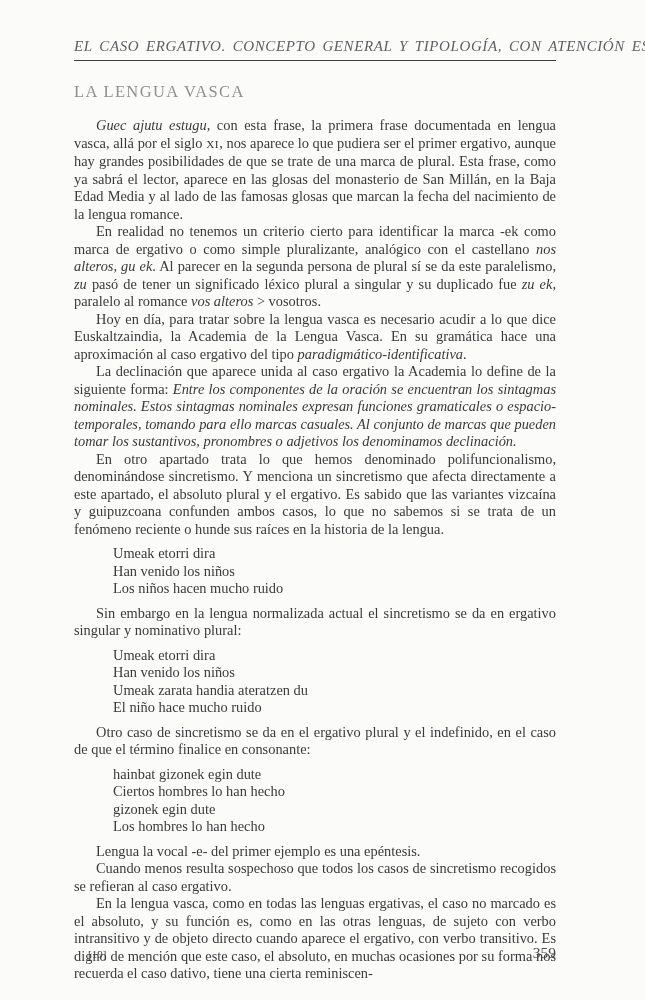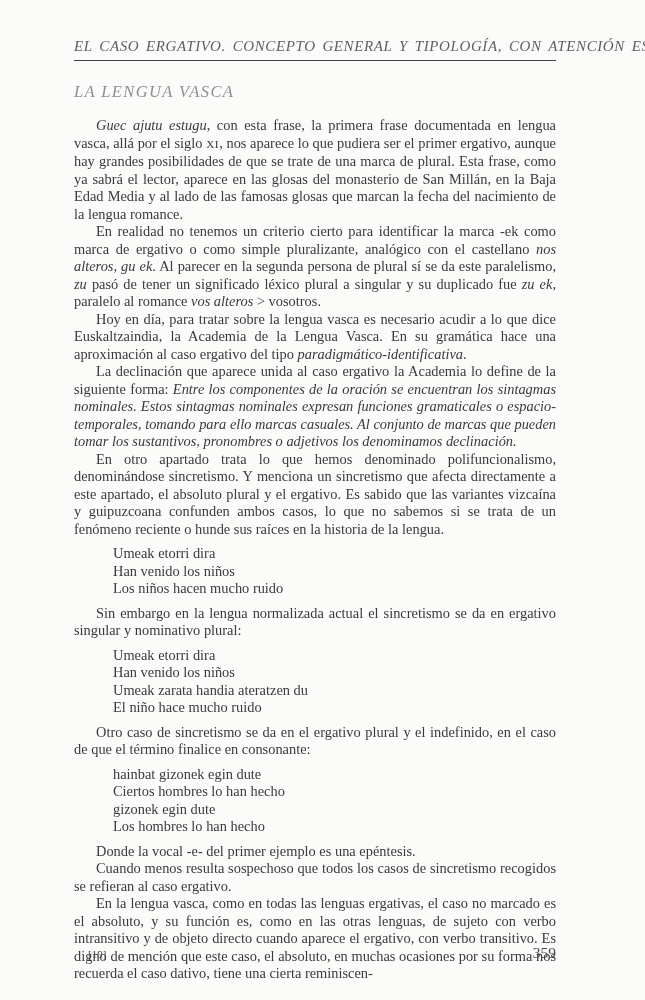--- a/index.html
+++ b/index.html
@@ -23,21 +23,20 @@
     padding-bottom:5px;
     border-bottom:1.6px solid #3f3f42;
     white-space:nowrap;
   }
   .page-title {
     margin-top:21px;
     font-size:16.5px;
     letter-spacing:1.4px;
     color:#8f8f91;
     font-weight:normal;
-    font-style:italic;
   }
   .body-text {
     margin-top:15px;
     font-size:14.4px;
     line-height:17.5px;
     color:#3a3a3c;
     text-align:justify;
   }
   .para { margin:0; text-indent:22px; }
   .it { font-style:italic; }
@@ -90,21 +89,21 @@
         <div class="examples">
           <div class="ex-row">
             <span class="ex-left">hainbat gizonek egin dute</span>
             <span class="ex-right">Ciertos hombres lo han hecho</span>
           </div>
           <div class="ex-row">
             <span class="ex-left">gizonek egin dute</span>
             <span class="ex-right">Los hombres lo han hecho</span>
           </div>
         </div>
-        <p class="para"><span>Donde la vocal -e- del primer ejemplo es una epéntesis.</span></p>
+        <p class="para"><span>Lengua la vocal -e- del primer ejemplo es una epéntesis.</span></p>
         <p class="para"><span>Cuando menos resulta sospechoso que todos los casos de sincretismo recogidos se refieran al caso ergativo.</span></p>
         <p class="para"><span>En la lengua vasca, como en todas las lenguas ergativas, el caso no marcado es el absoluto, y su función es, como en las otras lenguas, de sujeto con verbo intransitivo y de objeto directo cuando aparece el ergativo, con verbo transitivo. Es digno de mención que este caso, el absoluto, en muchas ocasiones por su forma nos recuerda el caso dativo, tiene una cierta reminiscen-</span></p>
       </div>
   </div>
   <div class="footer">
     <span class="footer-left">[19]</span>
     <span class="footer-right">359</span>
   </div>
 </div>
 

